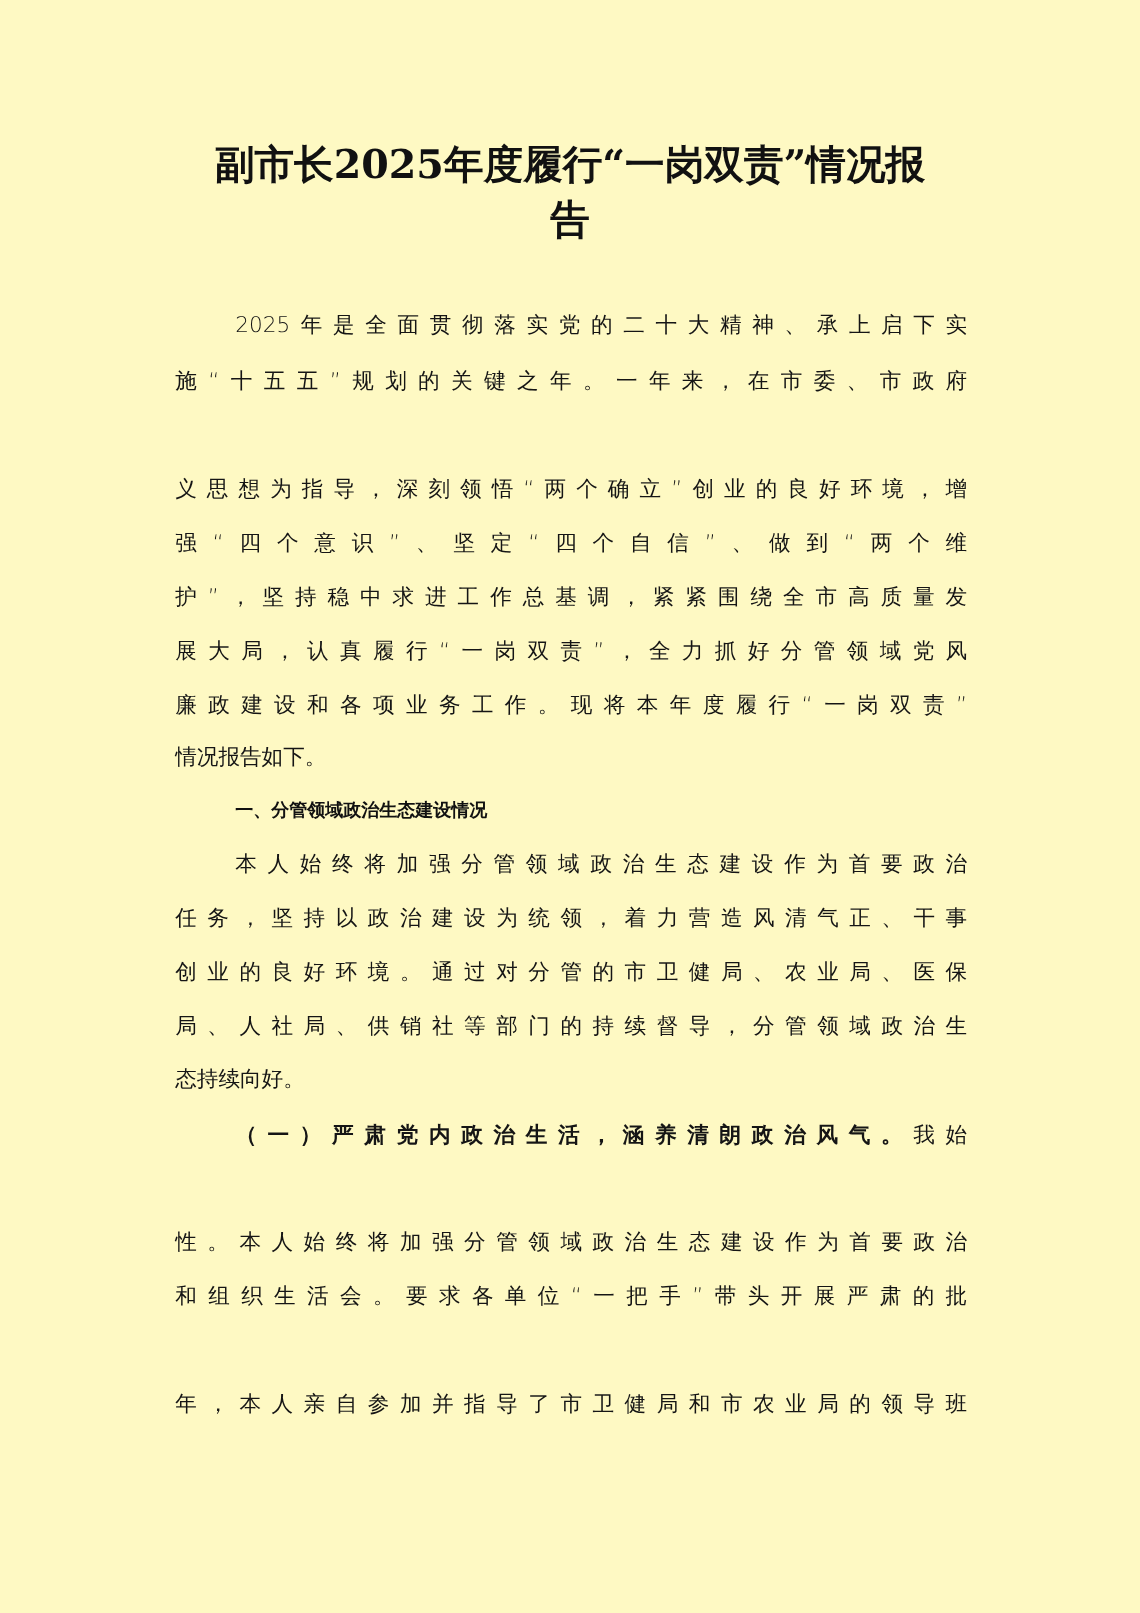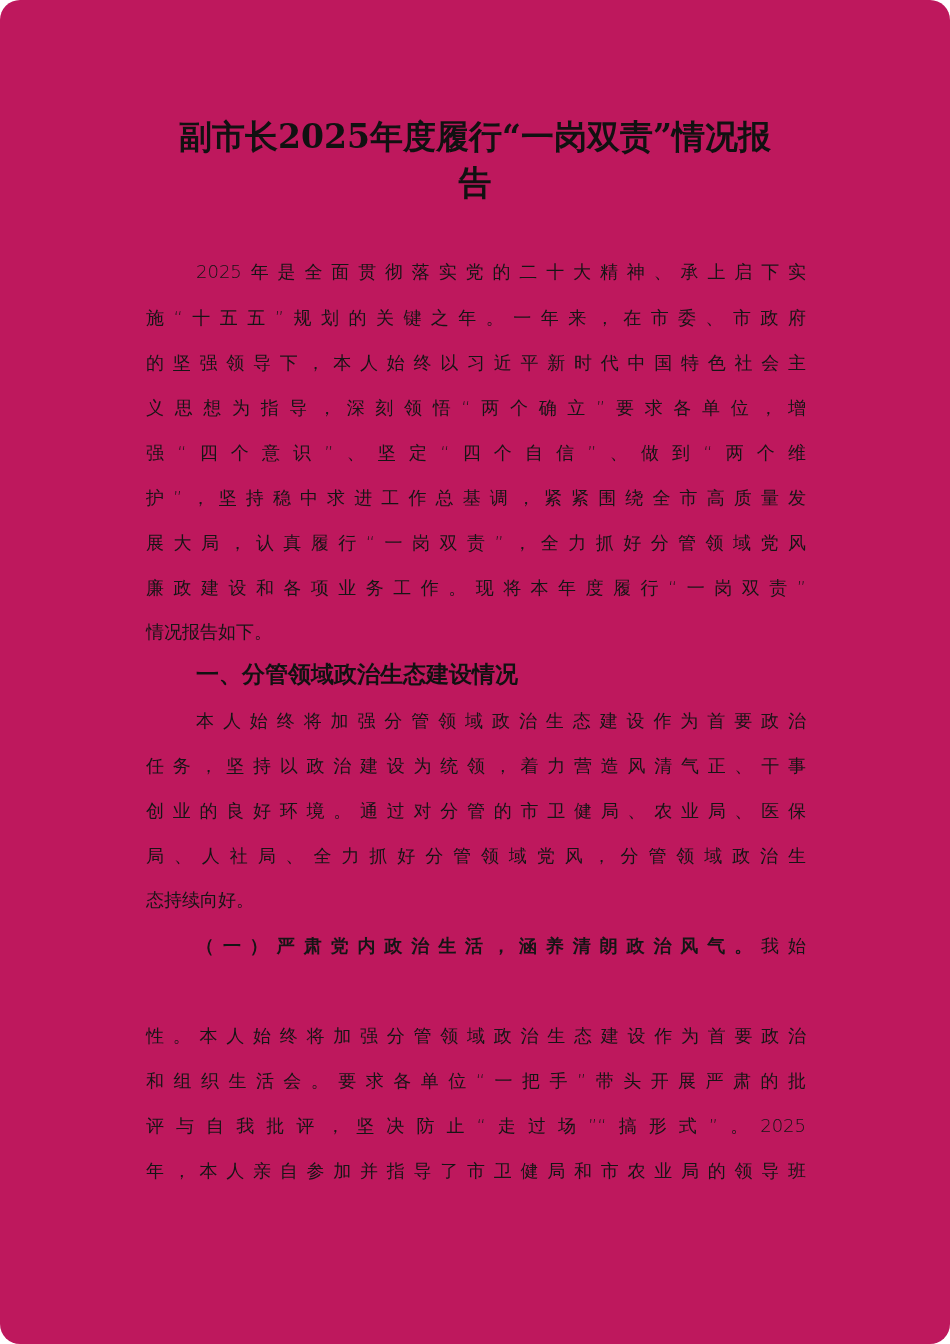--- a/index.html
+++ b/index.html
@@ -14,22 +14,21 @@
     overflow: hidden;
     font-family: "DejaVu Serif", "Liberation Serif", serif;
     color: #111111;
   }
   .page {
     position: absolute;
     left: 0;
     top: 0;
     width: 950px;
     height: 1344px;
-    background: #be185d;
-    border-radius: 20px;
+    background: #fef9c3;
   }
   .title {
     position: absolute;
     left: 140px;
     width: 670px;
     text-align: center;
     font-family: "DejaVu Serif", "Liberation Serif", serif;
     font-weight: bold;
     font-size: 33px;
     line-height: 46px;
@@ -51,56 +50,54 @@
     letter-spacing: 0;
     font-family: "DejaVu Sans", "Liberation Sans", sans-serif;
     font-weight: 300;
     color: #151515;
   }
   .line.indent { left: 196px; width: 610px; }
   .line.last { text-align-last: left; }
   .heading {
     position: absolute;
     left: 196px;
-    font-family: Liberation Mono, monospace;
+    font-family: Liberation Sans, sans-serif;
     font-weight: bold;
-    font-size: 23px;
+    font-size: 15px;
     line-height: 44px;
     color: #111111;
   }
   .subhead {
     font-family: Liberation Sans, sans-serif;
     font-weight: bold;
   }
 </style>
 </head>
 <body>
 
 <div class="page">
 
   <div class="title title-line-1">副市长2025年度履行“一岗双责”情况报</div>
   <div class="title title-line-2">告</div>
 
   <div class="line indent" style="top:250px">2025年是全面贯彻落实党的二十大精神、承上启下实</div>
   <div class="line" style="top:296px">施“十五五”规划的关键之年。一年来，在市委、市政府</div>
-  <div class="line" style="top:341px">的坚强领导下，本人始终以习近平新时代中国特色社会主</div>
-  <div class="line" style="top:386px">义思想为指导，深刻领悟“两个确立”要求各单位，增</div>
+  <div class="line" style="top:386px">义思想为指导，深刻领悟“两个确立”创业的良好环境，增</div>
   <div class="line" style="top:431px">强“四个意识”、坚定“四个自信”、做到“两个维</div>
   <div class="line" style="top:476px">护”，坚持稳中求进工作总基调，紧紧围绕全市高质量发</div>
   <div class="line" style="top:521px">展大局，认真履行“一岗双责”，全力抓好分管领域党风</div>
   <div class="line" style="top:566px">廉政建设和各项业务工作。现将本年度履行“一岗双责”</div>
   <div class="line last" style="top:610px">情况报告如下。</div>
 
   <div class="heading" style="top:654px">一、分管领域政治生态建设情况</div>
 
   <div class="line indent" style="top:699px">本人始终将加强分管领域政治生态建设作为首要政治</div>
   <div class="line" style="top:744px">任务，坚持以政治建设为统领，着力营造风清气正、干事</div>
   <div class="line" style="top:789px">创业的良好环境。通过对分管的市卫健局、农业局、医保</div>
-  <div class="line" style="top:834px">局、人社局、全力抓好分管领域党风，分管领域政治生</div>
+  <div class="line" style="top:834px">局、人社局、供销社等部门的持续督导，分管领域政治生</div>
   <div class="line last" style="top:878px">态持续向好。</div>
 
   <div class="line indent" style="top:924px"><span class="subhead">（一）严肃党内政治生活，涵养清朗政治风气。</span><span>我始</span></div>
   <div class="line" style="top:1014px">性。本人始终将加强分管领域政治生态建设作为首要政治</div>
   <div class="line" style="top:1059px">和组织生活会。要求各单位“一把手”带头开展严肃的批</div>
-  <div class="line" style="top:1104px">评与自我批评，坚决防止“走过场”“搞形式”。2025</div>
   <div class="line" style="top:1149px">年，本人亲自参加并指导了市卫健局和市农业局的领导班</div>
 
 </div>
 
 </body></html>

